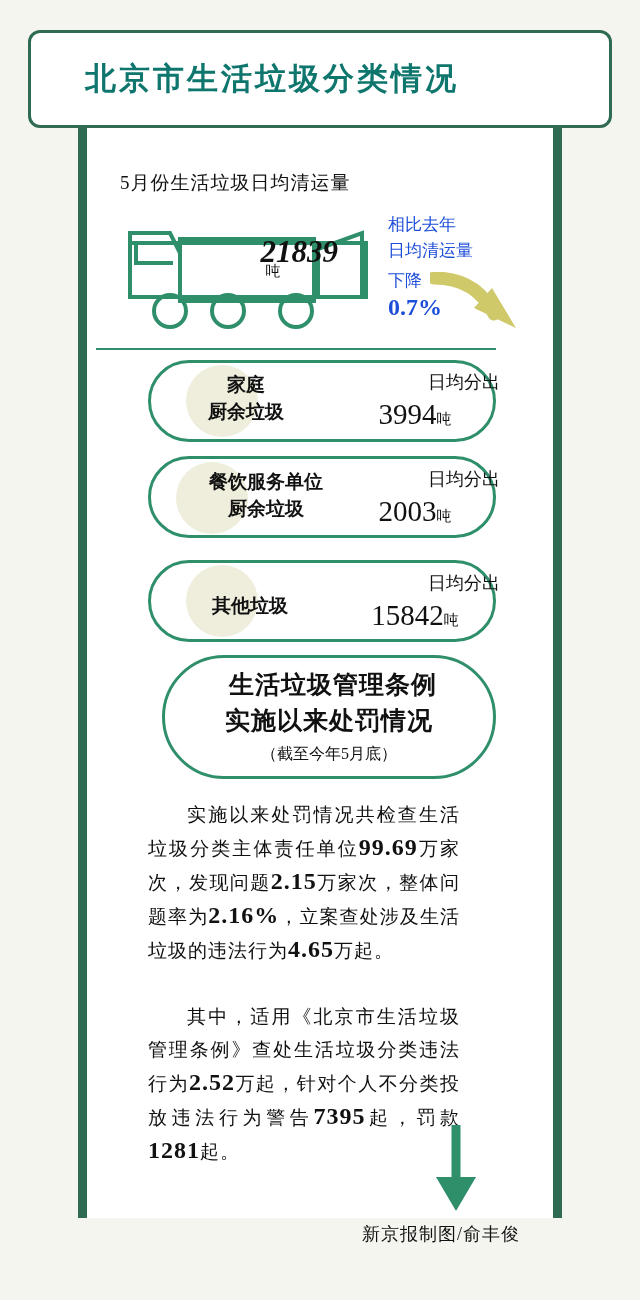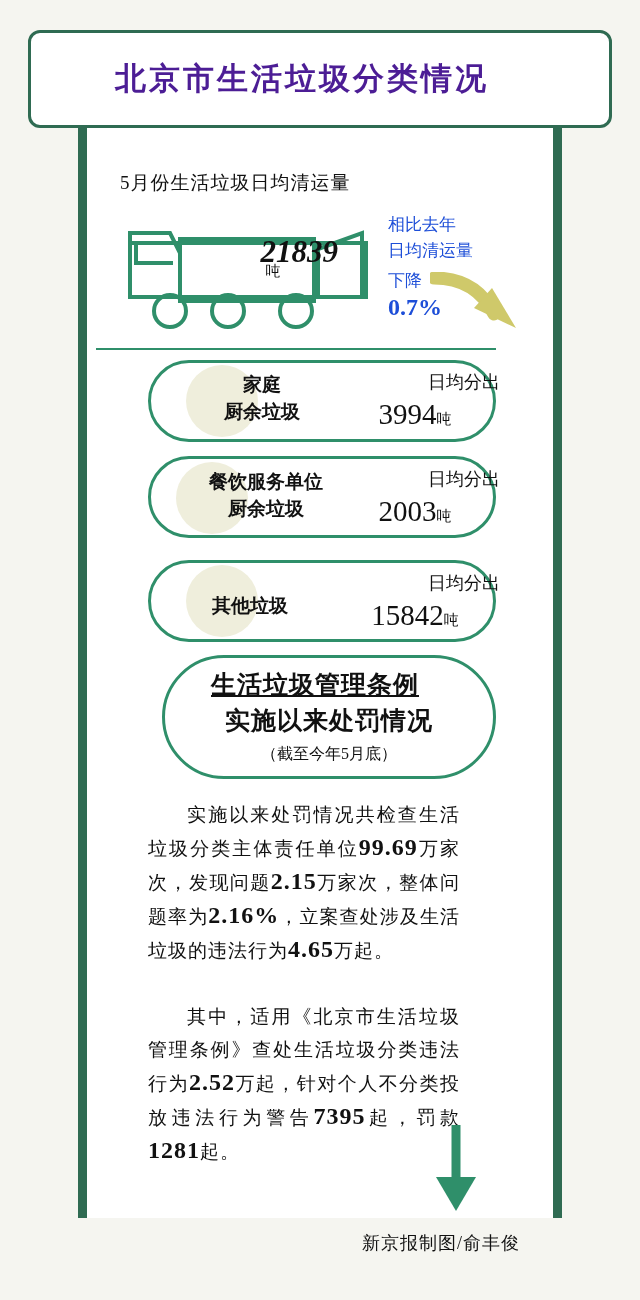--- a/index.html
+++ b/index.html
@@ -17,21 +17,21 @@
   }
   
   .title-box{
     position:absolute;left:28px;top:30px;width:584px;height:98px;
     border:3px solid #2f6b52;border-radius:12px;background:#ffffff;
     box-sizing:border-box;
   }
   .title-text{
     position:absolute;left:0;top:0;width:488px;height:98px;
     display:flex;align-items:center;justify-content:center;
-    font-size:31px;font-weight:bold;letter-spacing:3px;color:#4c1d95;padding-left:30px;
+    font-size:31px;font-weight:bold;letter-spacing:3px;color:#0f766e;
   }
   
   .bin{
     position:absolute;left:78px;top:128px;width:484px;height:1090px;
     border-left:9px solid #2f6b52;border-right:9px solid #2f6b52;
     box-sizing:border-box;background:#ffffff;
   }
   .bin-inner{
     position:absolute;left:96px;top:128px;width:448px;height:1090px;
     background:#ffffff;
@@ -93,21 +93,21 @@
     position:absolute;width:72px;height:72px;border-radius:50%;
     background:#efeedc;
   }
   .blob.b1{left:186px;top:365px;}
   .blob.b2{left:176px;top:462px;}
   .blob.b3{left:186px;top:565px;}
   .pill-name{
     position:absolute;width:180px;text-align:center;
     font-size:19px;line-height:27px;color:#111;font-weight:bold;
   }
-  .pill-name.n1{left:172px;top:371px;}
+  .pill-name.n1{left:156px;top:371px;}
   .pill-name.n2{left:152px;top:468px;padding-left:24px;}
   .pill-name.n3{left:160px;top:592px;}
   .pill-val-lab{
     position:absolute;width:170px;text-align:right;font-size:18px;color:#111;
   }
   .pill-val-lab.v1{left:330px;top:370px;}
   .pill-val-lab.v2{left:330px;top:467px;}
   .pill-val-lab.v3{left:330px;top:571px;}
   .pill-val{
     position:absolute;width:190px;text-align:center;color:#111;
@@ -120,42 +120,42 @@
   
   .pen{
     position:absolute;left:162px;top:655px;width:334px;height:124px;
     border:3px solid #2f8f6a;border-radius:62px;
     box-sizing:border-box;background:#ffffff;
   }
   .pen-t1,.pen-t2{
     position:absolute;width:334px;text-align:center;
     font-size:25px;font-weight:bold;letter-spacing:1px;color:#111;
   }
-  .pen-t1{left:148px;top:668px;text-decoration:underline;}
+  .pen-t1{left:166px;top:668px;}
   .pen-t2{left:162px;top:704px;}
   .pen-sub{
     position:absolute;left:162px;top:744px;width:334px;text-align:center;
     font-size:16px;color:#111;
   }
   
   .para{
     position:absolute;left:148px;width:312px;
     font-size:19px;line-height:33px;color:#111;text-align:justify;
     letter-spacing:1px;
   }
   .para b{font-size:24px;font-weight:bold;}
   .para.p-a{top:798px;}
   .para.p-b{top:1000px;}
   .indent{display:inline-block;width:2em;}
   .down-arrow{
     position:absolute;left:430px;top:1125px;width:60px;height:90px;
   }
   .credit{
     position:absolute;left:240px;top:1222px;width:280px;
-    text-align:right;font-size:18px;color:#111;letter-spacing:1px;margin-top:9px;
+    text-align:right;font-size:18px;color:#111;letter-spacing:1px;
   }
 </style>
 </head>
 <body>
 
 <div class="sheet">
 
   <div class="wheel left"></div>
   <div class="wheel right"></div>
   <div class="wheel-hi left"></div>

